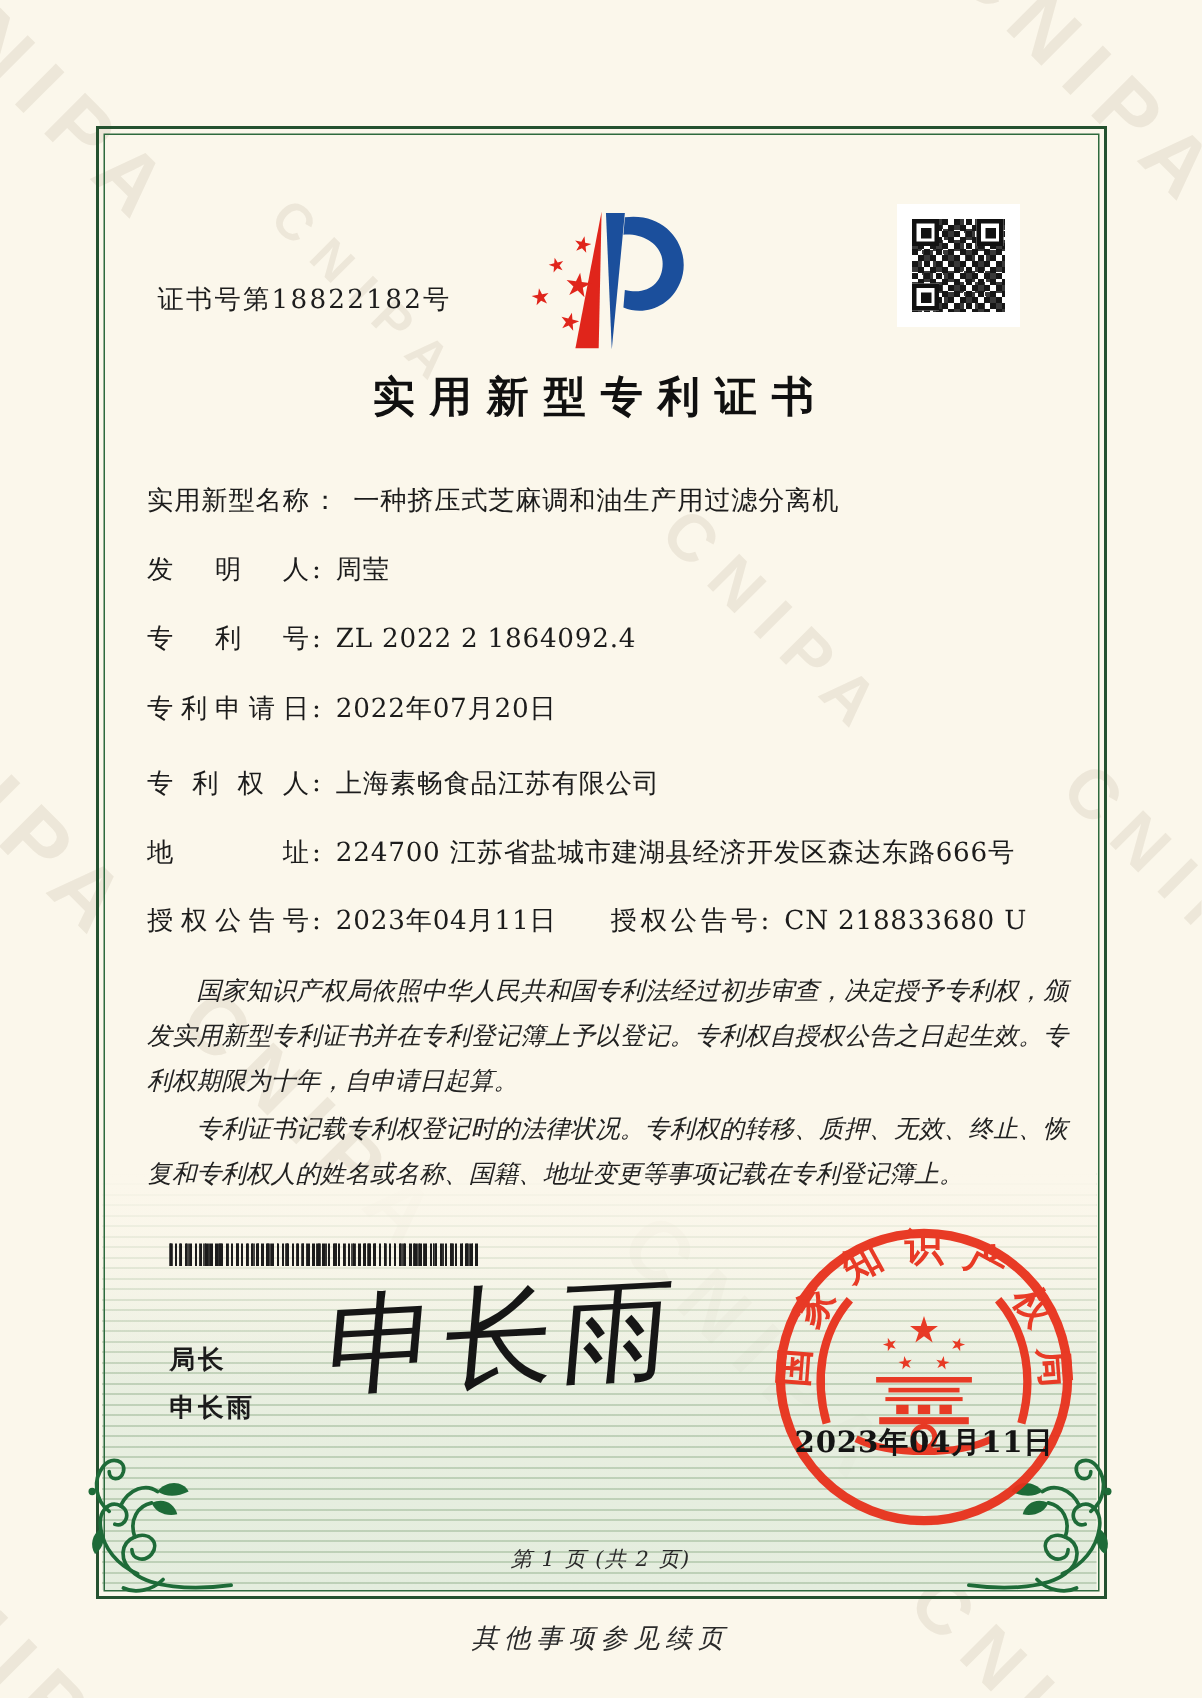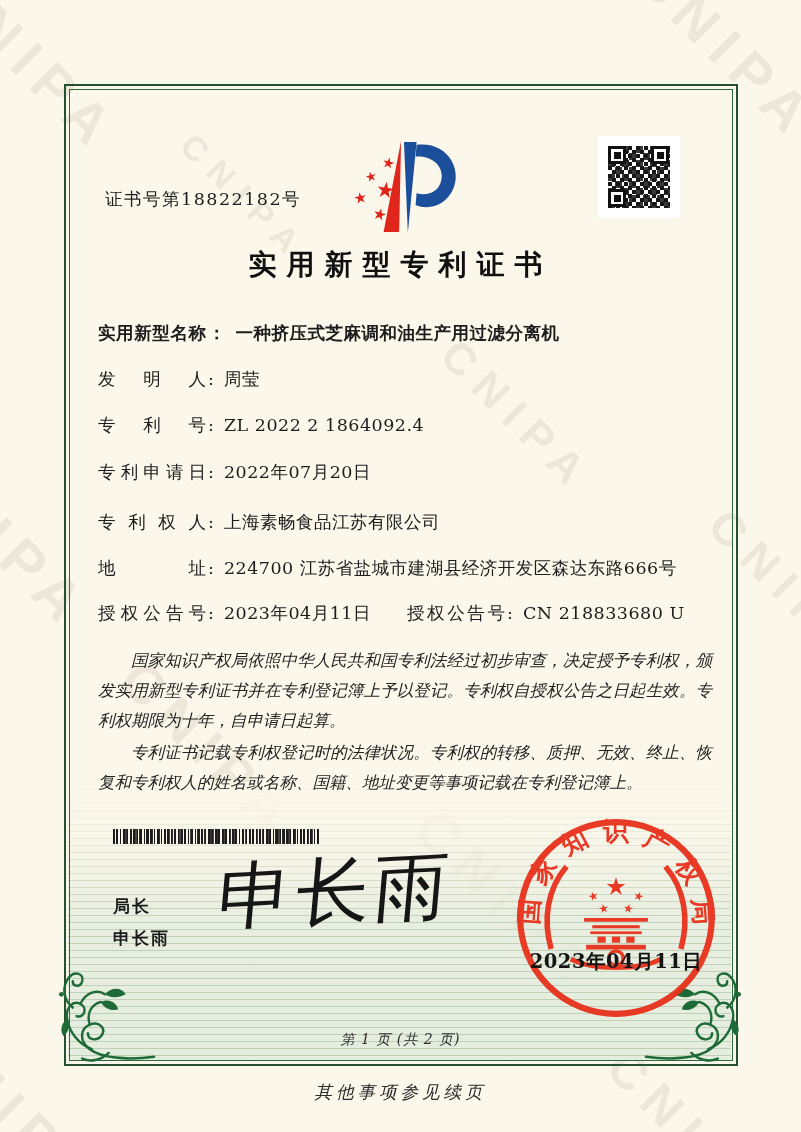--- a/index.html
+++ b/index.html
@@ -70,21 +70,21 @@
   .doc-title{
     position:absolute;left:0;right:0;top:246px;text-align:center;
     font-size:28px;font-weight:700;letter-spacing:10px;color:#101010;z-index:3;
   }
   
   .frow{position:absolute;left:98px;display:flex;align-items:baseline;font-size:17.5px;color:#1c1c1c;z-index:3;white-space:nowrap;}
   .flabel{display:inline-block;width:108px;text-align:justify;text-align-last:justify;}
   .flabel2{display:inline-block;width:98px;text-align:justify;text-align-last:justify;}
   .fcolon{margin:0 10px 0 2px;}
   .fvalue{letter-spacing:0.5px;}
-  .r1{top:321px;font-weight:bold;} .r2{top:367px;} .r3{top:413px;} .r4{top:460px;}
+  .r1{top:321px;} .r2{top:367px;} .r3{top:413px;} .r4{top:460px;}
   .r5{top:510px;align-items:center;} .r6{top:556px;} .r7{top:601px;}
   .pair2{margin-left:36px;display:flex;align-items:baseline;}
   
   .legal{
     position:absolute;left:98px;top:646px;width:614px;z-index:3;
     font-size:16.5px;line-height:30px;color:#222;
     font-style:italic;text-align:justify;
   }
   .legal p{margin:0 0 2px 0;text-indent:2em;}
   

